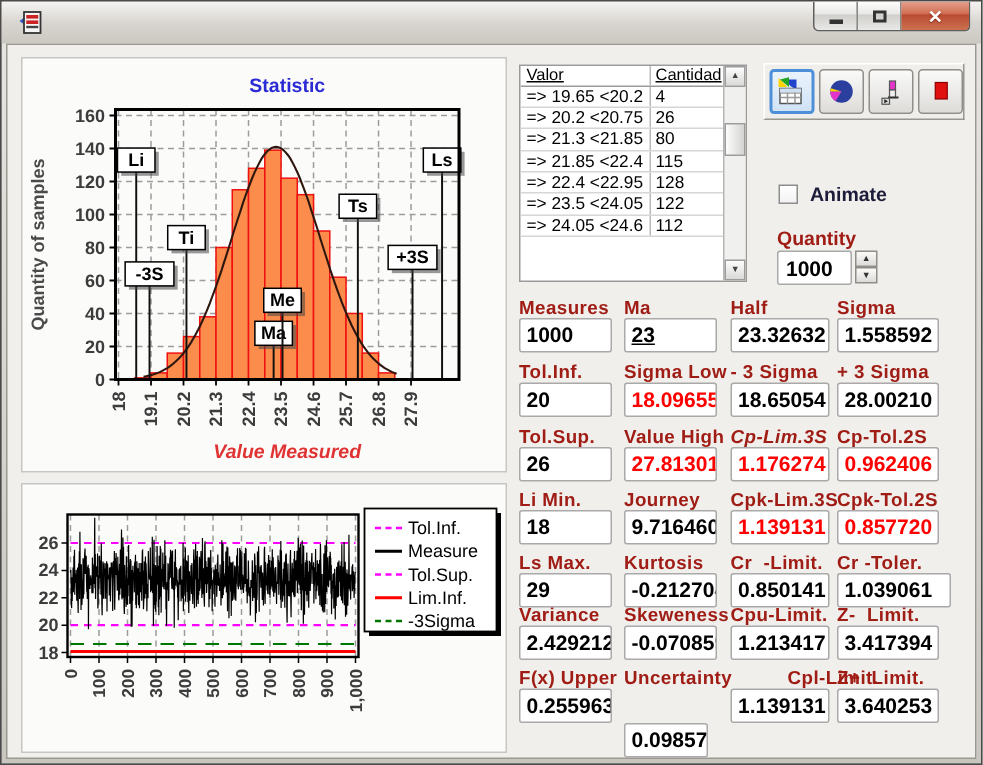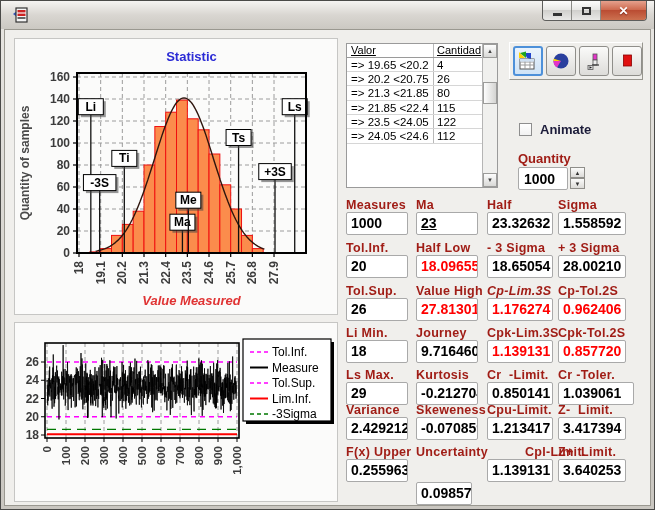--- a/index.html
+++ b/index.html
@@ -288,20 +288,24 @@
           </div>
           <div class="frow">
             <div class="c1">=&gt; 21.3 &lt;21.85</div>
             <div class="c2">80</div>
           </div>
           <div class="frow">
             <div class="c1">=&gt; 21.85 &lt;22.4</div>
             <div class="c2">115</div>
           </div>
           <div class="frow">
+            <div class="c1">=&gt; 22.4 &lt;22.95</div>
+            <div class="c2">128</div>
+          </div>
+          <div class="frow">
             <div class="c1">=&gt; 23.5 &lt;24.05</div>
             <div class="c2">122</div>
           </div>
           <div class="frow">
             <div class="c1">=&gt; 24.05 &lt;24.6</div>
             <div class="c2">112</div>
           </div>
         </div>
     </div>
     <div class="vscroll">
@@ -363,21 +367,21 @@
       <div class="flabel" style="left: 345px; top: 197px;">Measures</div>
       <div class="fvalue" style="left: 345px; top: 211px; width: 62px;">1000</div>
       <div class="flabel" style="left: 415px; top: 197px;">Ma</div>
       <div class="fvalue" style="left: 415px; top: 211px; width: 62px; text-decoration: underline;">23</div>
       <div class="flabel" style="left: 486px; top: 197px;">Half</div>
       <div class="fvalue" style="left: 486px; top: 211px; width: 66px;">23.32632</div>
       <div class="flabel" style="left: 557px; top: 197px;">Sigma</div>
       <div class="fvalue" style="left: 557px; top: 211px; width: 68px;">1.558592</div>
       <div class="flabel" style="left: 345px; top: 240px;">Tol.Inf.</div>
       <div class="fvalue" style="left: 345px; top: 254px; width: 62px;">20</div>
-      <div class="flabel" style="left: 415px; top: 240px;">Half Low</div>
+      <div class="flabel" style="left: 415px; top: 240px;">Sigma Low</div>
       <div class="fvalue red" style="left: 415px; top: 254px; width: 62px;">18.09655</div>
       <div class="flabel" style="left: 486px; top: 240px;">- 3 Sigma</div>
       <div class="fvalue" style="left: 486px; top: 254px; width: 66px;">18.65054</div>
       <div class="flabel" style="left: 557px; top: 240px;">+ 3 Sigma</div>
       <div class="fvalue" style="left: 557px; top: 254px; width: 68px;">28.00210</div>
       <div class="flabel" style="left: 345px; top: 283px;">Tol.Sup.</div>
       <div class="fvalue" style="left: 345px; top: 297px; width: 62px;">26</div>
       <div class="flabel" style="left: 415px; top: 283px;">Value High</div>
       <div class="fvalue red" style="left: 415px; top: 297px; width: 62px;">27.81301</div>
       <div class="flabel" style="left: 486px; top: 283px; font-style: italic;">Cp-Lim.3S</div>

